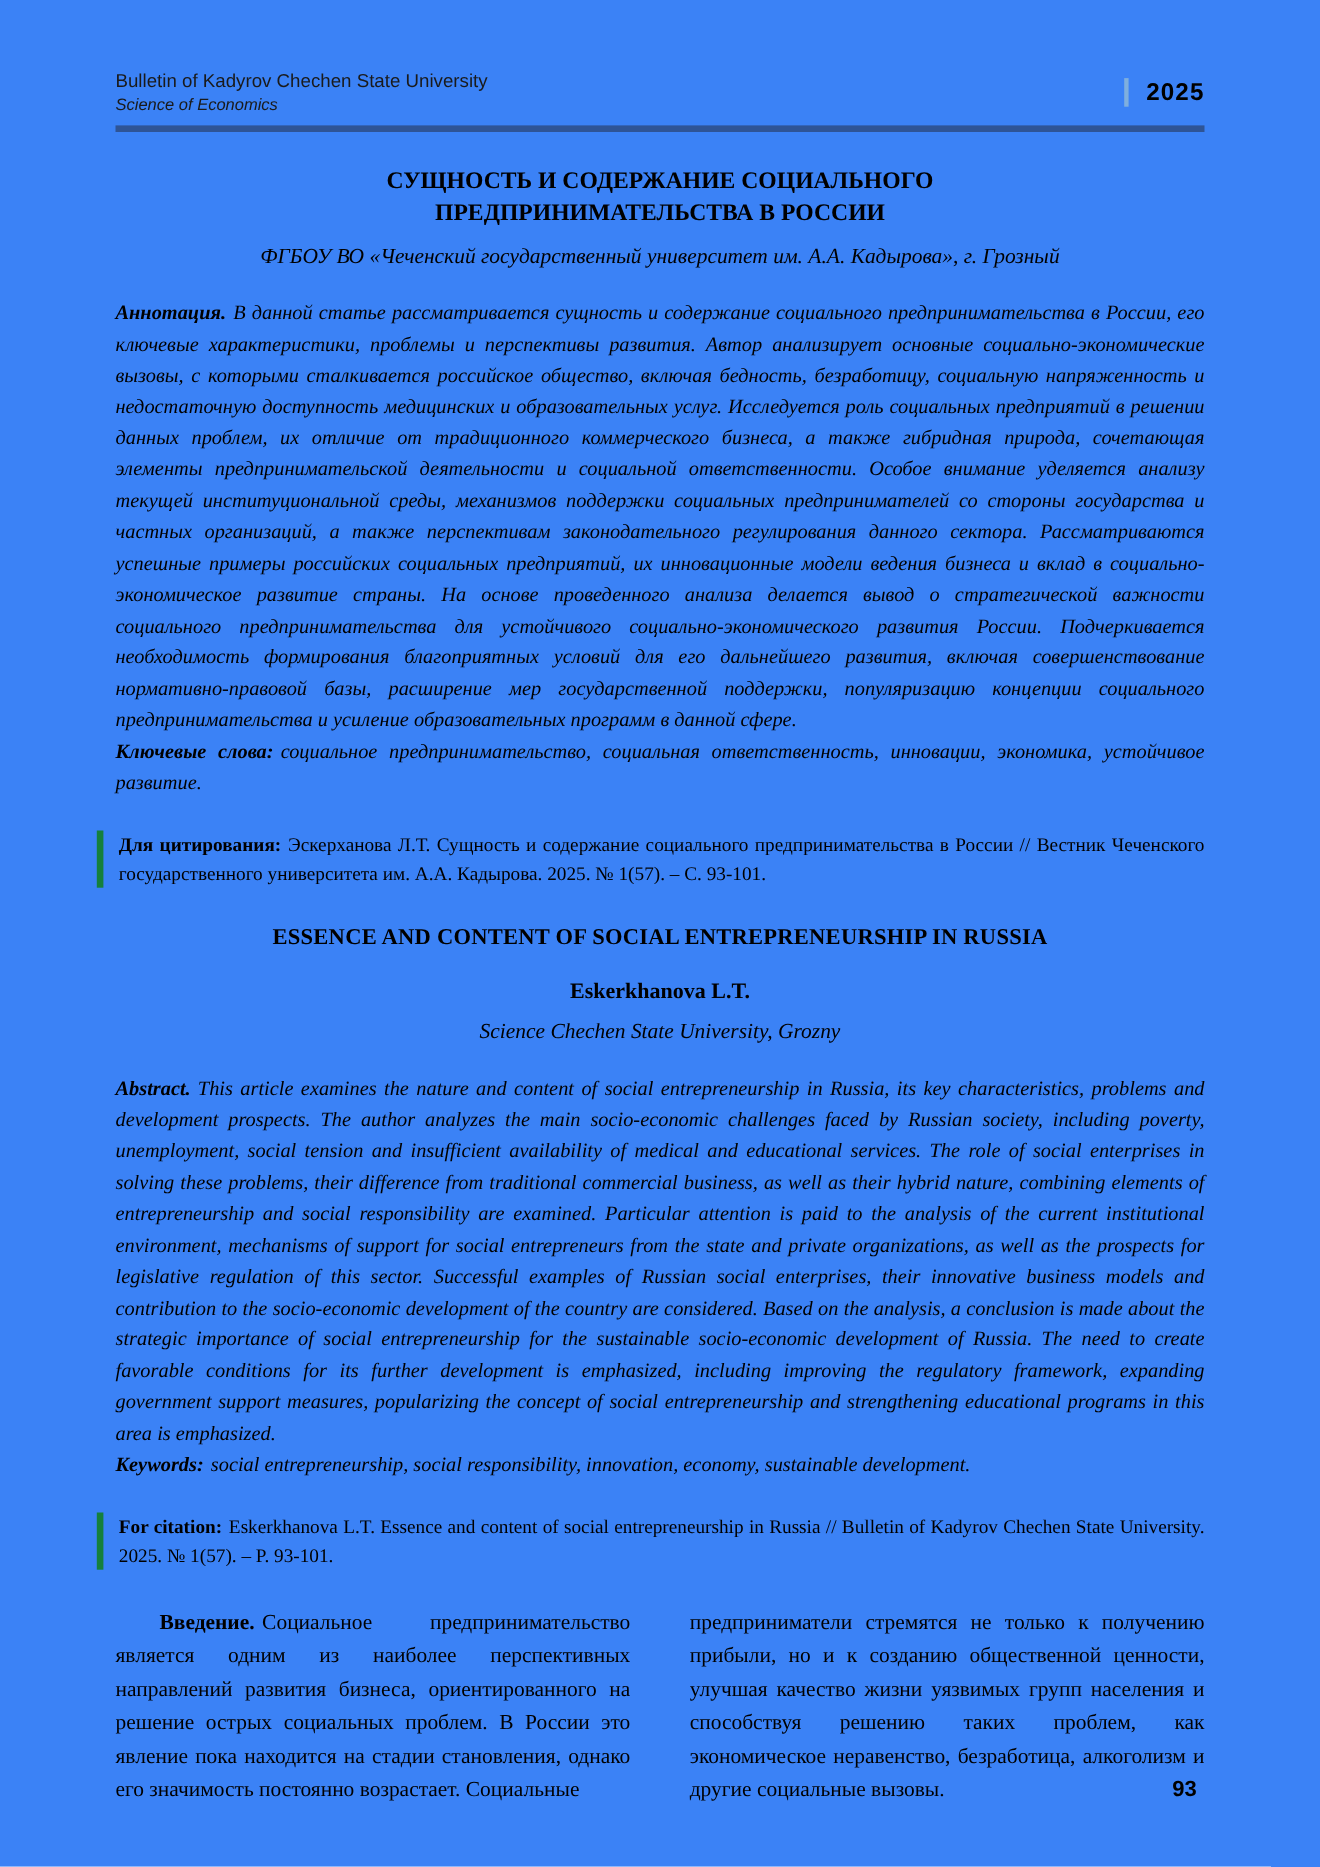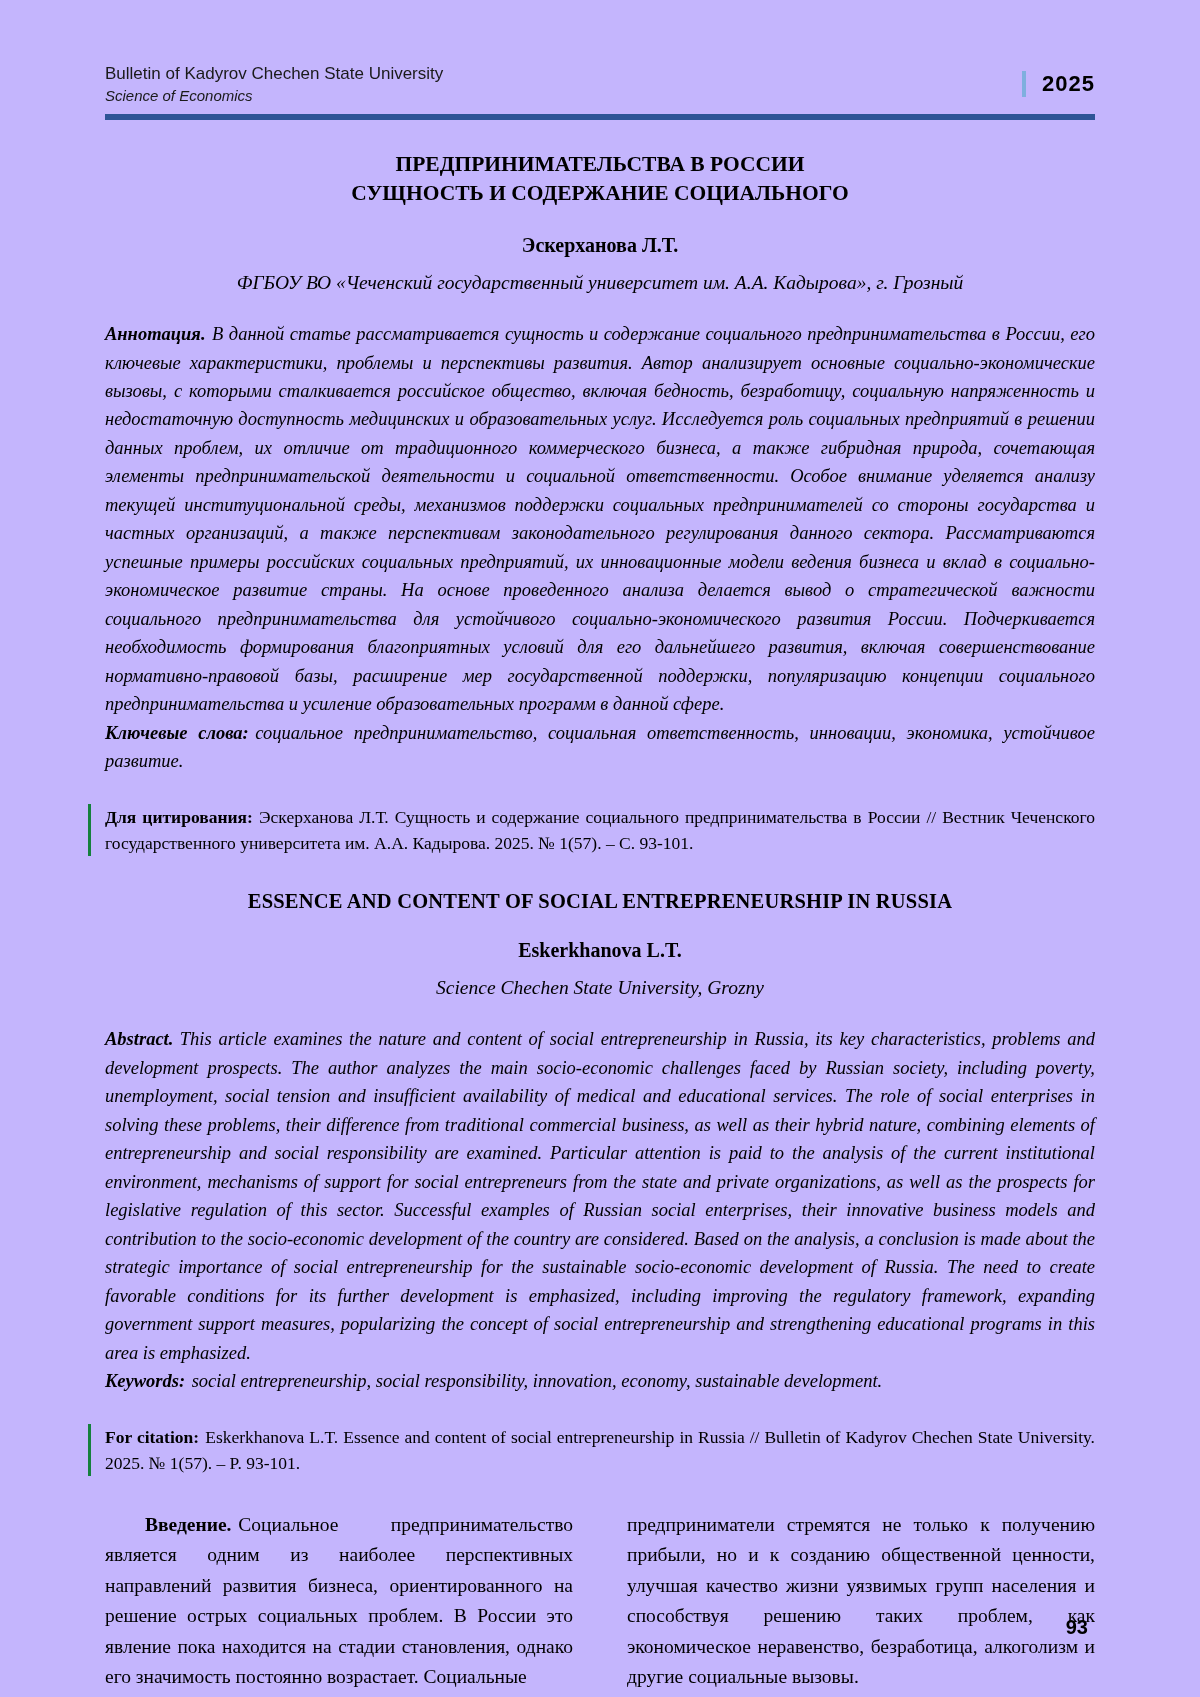--- a/index.html
+++ b/index.html
@@ -1,18 +1,18 @@
 <!DOCTYPE html>
 <html><head>
 <meta charset="utf-8">
 <style>
   * { margin:0; padding:0; box-sizing:border-box; }
   html,body { background:#ffffff; }
   body { width:1200px; font-family:"Liberation Serif", serif; color:#000; }
-  .page { position:relative; width:1200px; height:1697px; background:#c4b5fd; overflow:hidden; }
+  .page { position:relative; width:1200px; height:1697px; background:#3b82f6; overflow:hidden; }
 
   
   .header { margin:64px 105px 0 105px; display:flex; justify-content:space-between; align-items:center; }
   .header-left { font-family:"Liberation Sans", sans-serif; }
   .journal-title { font-size:17px; color:#1a1a1a; }
   .journal-subtitle { font-size:15px; font-style:italic; color:#1a1a1a; margin-top:3px; }
   .header-right { display:flex; }
   .year-bar { width:4px; height:26px; background:#7fafde; margin-right:16px; }
   .year { font-family:"Liberation Sans", sans-serif; font-weight:bold; font-size:22px; letter-spacing:1px; }
 
@@ -27,21 +27,21 @@
   .ru-title span { display:block; }
   .author { margin:26px 105px 0 105px; text-align:center; font-weight:bold; font-size:20px; }
   .affiliation { margin:15px 105px 0 105px; text-align:center; font-style:italic; font-size:19.5px; }
 
   
   .abstract { margin:26px 105px 0 105px; font-style:italic; font-size:18.5px; line-height:1.54; text-align:justify; }
   .keywords { margin:0 105px 0 105px; font-style:italic; font-size:18.5px; line-height:1.54; text-align:justify; }
   .lead { font-weight:bold; margin-right:0.35em; }
 
   
-  .citation { margin:28px 105px 0 88px; border-left:3px solid #15803d; padding-left:14px;
+  .citation { margin:28px 105px 0 88px; border-left:6px solid #15803d; padding-left:14px;
               font-size:17.5px; line-height:1.5; text-align:justify; }
   .citation .lead { font-style:normal; }
 
   
   .en-title { margin:34px 105px 0 105px; text-align:center; font-size:20.5px; font-weight:bold; letter-spacing:0.2px; }
 
   
   .columns { margin:34px 105px 0 105px; display:grid; grid-template-columns:1fr 1fr; column-gap:54px;
              font-size:19.5px; line-height:1.56; text-align:justify; }
   .col-left { text-indent:40px; }
@@ -62,25 +62,24 @@
     <div class="header-right">
       <span class="year-bar"></span>
       <span class="year">2025</span>
     </div>
   </header>
 
   <div class="rule"></div>
 
 
   <h1 class="ru-title">
+    <span>СУЩНОСТЬ И СОДЕРЖАНИЕ СОЦИАЛЬНОГО</span>
     <span>ПРЕДПРИНИМАТЕЛЬСТВА В РОССИИ</span>
-    <span>СУЩНОСТЬ И СОДЕРЖАНИЕ СОЦИАЛЬНОГО</span>
   </h1>
 
-  <div class="author">Эскерханова Л.Т.</div>
   <div class="affiliation">ФГБОУ ВО «Чеченский государственный университет им. А.А. Кадырова», г. Грозный</div>
 
   <p class="abstract"><span class="lead">Аннотация.</span><span>В данной статье рассматривается сущность и содержание социального предпринимательства в России, его ключевые характеристики, проблемы и перспективы развития. Автор анализирует основные социально-экономические вызовы, с которыми сталкивается российское общество, включая бедность, безработицу, социальную напряженность и недостаточную доступность медицинских и образовательных услуг. Исследуется роль социальных предприятий в решении данных проблем, их отличие от традиционного коммерческого бизнеса, а также гибридная природа, сочетающая элементы предпринимательской деятельности и социальной ответственности. Особое внимание уделяется анализу текущей институциональной среды, механизмов поддержки социальных предпринимателей со стороны государства и частных организаций, а также перспективам законодательного регулирования данного сектора. Рассматриваются успешные примеры российских социальных предприятий, их инновационные модели ведения бизнеса и вклад в социально-экономическое развитие страны. На основе проведенного анализа делается вывод о стратегической важности социального предпринимательства для устойчивого социально-экономического развития России. Подчеркивается необходимость формирования благоприятных условий для его дальнейшего развития, включая совершенствование нормативно-правовой базы, расширение мер государственной поддержки, популяризацию концепции социального предпринимательства и усиление образовательных программ в данной сфере.</span></p>
 
   <p class="keywords"><span class="lead">Ключевые слова:</span><span>социальное предпринимательство, социальная ответственность, инновации, экономика, устойчивое развитие.</span></p>
 
   <div class="citation"><span class="lead">Для цитирования:</span><span>Эскерханова Л.Т. Сущность и содержание социального предпринимательства в России // Вестник Чеченского государственного университета им. А.А. Кадырова. 2025. № 1(57). – С. 93-101.</span></div>
 
   <h2 class="en-title">ESSENCE AND CONTENT OF SOCIAL ENTREPRENEURSHIP IN RUSSIA</h2>
 

